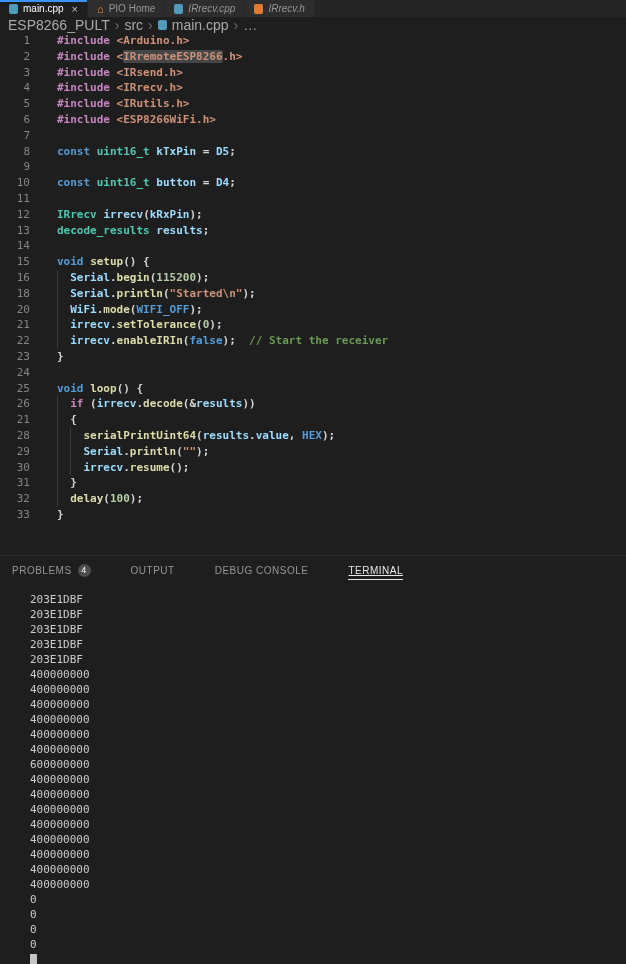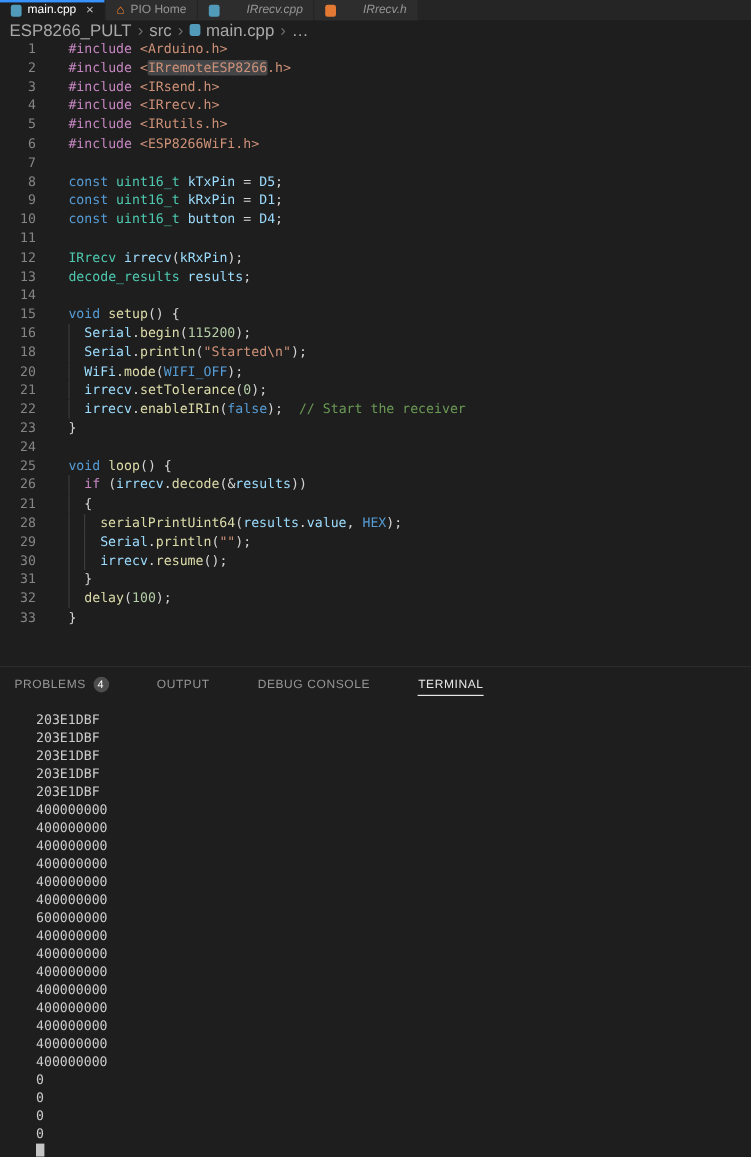--- a/index.html
+++ b/index.html
@@ -6,54 +6,54 @@
   html,body { width:626px; height:964px; overflow:hidden; }
   body { background:#1e1e1e; font-family:"Liberation Sans", sans-serif; }
 
   
   .tabbar { display:flex; height:17px; background:#252526; }
   .tab { display:flex; align-items:center; gap:5px; padding:0 9px; font-size:10px;
          color:#969696; background:#2d2d2d; border-right:1px solid #252526;
          position:relative; cursor:pointer; white-space:nowrap; }
   .tab.active { background:#1e1e1e; color:#ffffff; }
   .tab.active::after { content:""; position:absolute; left:0; top:0; right:0; height:2px; background:#3794FF; }
-  .tab.italic .tlabel { font-style:italic;margin-left:17px; }
+  .tab.italic .tlabel { font-style:italic; }
   .tab .close { font-size:11px; color:#c5c5c5; margin-left:3px; line-height:10px; }
   .ficon { width:9px; height:10px; border-radius:2px; display:inline-block; flex:none; }
   .ficon.cpp { background:#519aba; }
   .ficon.hdr { background:#e37933; }
   .ficon.pio { background:none; width:auto; height:auto; color:#f5822a; font-size:11px; line-height:10px; }
 
   
   .breadcrumb { display:flex; align-items:center; height:16px; padding:0 8px; gap:5px;
                 font-size:14px; color:#a9a9a9; background:#1e1e1e; }
   .bc-sep { color:#6e6e6e; }
   .bc-icon { width:9px; height:10px; border-radius:2px; background:#519aba; display:inline-block; }
 
   
   .editor { height:522px; font-family:"DejaVu Sans Mono","Liberation Mono",monospace;
             font-size:11px; background:#1e1e1e; overflow:hidden; }
   .code-line { display:flex; height:15.8px; line-height:15.8px; white-space:pre; }
   .ln { width:30px; text-align:right; color:#858585; flex:none; user-select:none; }
-  .lc { margin-left:27px; color:#d4d4d4; }
+  .lc { margin-left:27px; color:#d4d4d4;font-weight:bold; }
   .ind { display:inline-block; width:2ch; box-shadow:inset 1px 0 0 #3b3b3b; }
   .tk-dir{color:#c586c0} .tk-ctrl{color:#c586c0} .tk-str{color:#ce9178}
   .tk-kw{color:#569cd6}  .tk-cst{color:#569cd6}  .tk-type{color:#4ec9b0}
   .tk-fn{color:#dcdcaa}  .tk-var{color:#9cdcfe}  .tk-num{color:#b5cea8}
   .tk-cmt{color:#6a9955} .tk-pun{color:#d4d4d4}
   .tk-strhl{color:#ce9178; background:rgba(100,104,108,0.55); border-radius:2px;}
 
   
   .panel { border-top:1px solid #2b2b2b; background:#1e1e1e; }
   .panel-header { display:flex; align-items:center; height:28px; padding:0 12px; gap:40px; }
   .ptab { display:flex; align-items:center; gap:6px; font-size:10px; letter-spacing:0.5px;
           color:#969696; cursor:pointer; height:100%; }
   .ptab .plabel { padding:4px 0 3px 0; border-bottom:1px solid transparent; }
   .ptab.active { color:#e7e7e7; }
-  .ptab.active .plabel { border-bottom:1px solid #e7e7e7; }
+  .ptab.active .plabel { border-bottom:1px solid #e7e7e7;text-decoration:underline; }
   .badge { min-width:13px; height:13px; border-radius:7px; background:#4d4d4d; color:#ffffff;
            font-size:9px; display:flex; align-items:center; justify-content:center; padding:0 3px; }
 
   .terminal { height:380px; padding:8px 0 0 8px; overflow:hidden;
               font-family:"DejaVu Sans Mono","Liberation Mono",monospace;
               font-size:11px; color:#cccccc;margin-left:22px; }
   .tline { height:15px; line-height:15px; white-space:pre; }
   .cursor { display:inline-block; width:7px; height:13px; background:#c5c5c5; vertical-align:middle; }
 </style>
 </head>
@@ -93,21 +93,21 @@
 <div class="editor">
   <div>
       <div class="code-line"><span class="ln">1</span><span class="lc"><span class="tk-dir">#include</span><span class="tk-pun"> </span><span class="tk-str">&lt;Arduino.h&gt;</span></span></div>
       <div class="code-line"><span class="ln">2</span><span class="lc"><span class="tk-dir">#include</span><span class="tk-pun"> </span><span class="tk-str">&lt;</span><span class="tk-strhl">IRremoteESP8266</span><span class="tk-str">.h&gt;</span></span></div>
       <div class="code-line"><span class="ln">3</span><span class="lc"><span class="tk-dir">#include</span><span class="tk-pun"> </span><span class="tk-str">&lt;IRsend.h&gt;</span></span></div>
       <div class="code-line"><span class="ln">4</span><span class="lc"><span class="tk-dir">#include</span><span class="tk-pun"> </span><span class="tk-str">&lt;IRrecv.h&gt;</span></span></div>
       <div class="code-line"><span class="ln">5</span><span class="lc"><span class="tk-dir">#include</span><span class="tk-pun"> </span><span class="tk-str">&lt;IRutils.h&gt;</span></span></div>
       <div class="code-line"><span class="ln">6</span><span class="lc"><span class="tk-dir">#include</span><span class="tk-pun"> </span><span class="tk-str">&lt;ESP8266WiFi.h&gt;</span></span></div>
       <div class="code-line"><span class="ln">7</span><span class="lc"></span></div>
       <div class="code-line"><span class="ln">8</span><span class="lc"><span class="tk-kw">const</span><span class="tk-pun"> </span><span class="tk-type">uint16_t</span><span class="tk-pun"> </span><span class="tk-var">kTxPin</span><span class="tk-pun"> = </span><span class="tk-var">D5</span><span class="tk-pun">;</span></span></div>
-      <div class="code-line"><span class="ln">9</span><span class="lc"><span class="tk-kw">const</span><span class="tk-pun"> </span><span class="tk-type">uint16_t</span><span class="tk-pun"> </span><span class="tk-var">kRxPin</span><span class="tk-pun"> = </span><span class="tk-var">D1</span><span class="tk-pun">;</span></span></div>
+      <div class="code-line"><span class="ln">9</span></div>
       <div class="code-line"><span class="ln">10</span><span class="lc"><span class="tk-kw">const</span><span class="tk-pun"> </span><span class="tk-type">uint16_t</span><span class="tk-pun"> </span><span class="tk-var">button</span><span class="tk-pun"> = </span><span class="tk-var">D4</span><span class="tk-pun">;</span></span></div>
       <div class="code-line"><span class="ln">11</span><span class="lc"></span></div>
       <div class="code-line"><span class="ln">12</span><span class="lc"><span class="tk-type">IRrecv</span><span class="tk-pun"> </span><span class="tk-var">irrecv</span><span class="tk-pun">(</span><span class="tk-var">kRxPin</span><span class="tk-pun">);</span></span></div>
       <div class="code-line"><span class="ln">13</span><span class="lc"><span class="tk-type">decode_results</span><span class="tk-pun"> </span><span class="tk-var">results</span><span class="tk-pun">;</span></span></div>
       <div class="code-line"><span class="ln">14</span><span class="lc"></span></div>
       <div class="code-line"><span class="ln">15</span><span class="lc"><span class="tk-kw">void</span><span class="tk-pun"> </span><span class="tk-fn">setup</span><span class="tk-pun">() {</span></span></div>
       <div class="code-line"><span class="ln">16</span><span class="lc"><span class="ind">  </span><span class="tk-var">Serial</span><span class="tk-pun">.</span><span class="tk-fn">begin</span><span class="tk-pun">(</span><span class="tk-num">115200</span><span class="tk-pun">);</span></span></div>
       <div class="code-line"><span class="ln">18</span><span class="lc"><span class="ind">  </span><span class="tk-var">Serial</span><span class="tk-pun">.</span><span class="tk-fn">println</span><span class="tk-pun">(</span><span class="tk-str">"Started\n"</span><span class="tk-pun">);</span></span></div>
       <div class="code-line"><span class="ln">20</span><span class="lc"><span class="ind">  </span><span class="tk-var">WiFi</span><span class="tk-pun">.</span><span class="tk-fn">mode</span><span class="tk-pun">(</span><span class="tk-cst">WIFI_OFF</span><span class="tk-pun">);</span></span></div>
       <div class="code-line"><span class="ln">21</span><span class="lc"><span class="ind">  </span><span class="tk-var">irrecv</span><span class="tk-pun">.</span><span class="tk-fn">setTolerance</span><span class="tk-pun">(</span><span class="tk-num">0</span><span class="tk-pun">);</span></span></div>

